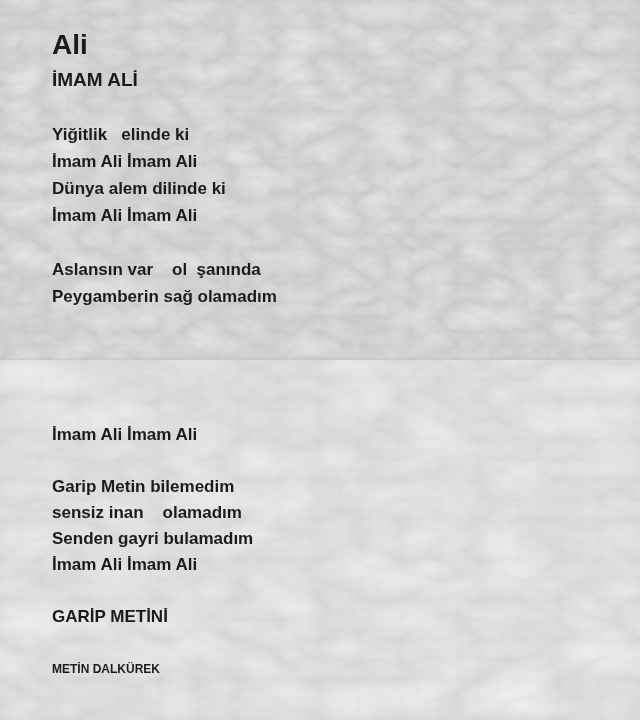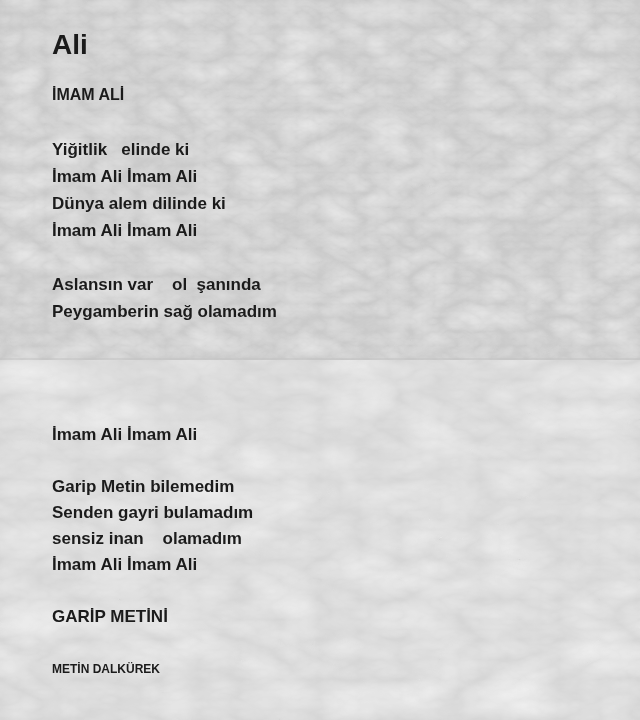--- a/index.html
+++ b/index.html
@@ -40,22 +40,22 @@
     left: 52px;
     top: 406px;
   }
   h1.title {
     margin: 0;
     font-size: 28px;
     line-height: 32px;
     font-weight: bold;
   }
   .subtitle {
-    margin-top: 22px;
-    font-size: 16px;
+    margin-top: 7px;
+    font-size: 19px;
     line-height: 24px;
     white-space: pre;
   }
   .line {
     font-size: 17px;
     line-height: 27px;
     white-space: pre;
   }
   .block-bottom .line {
     line-height: 26px;
@@ -114,22 +114,22 @@
       <div class="line">Aslansın var    ol  şanında</div>
       <div class="line">Peygamberin sağ olamadım</div>
     </div>
   </section>
 
   <section class="block-bottom">
     <div class="line">İmam Ali İmam Ali</div>
 
     <div class="stanza stanza-3">
       <div class="line">Garip Metin bilemedim</div>
+      <div class="line">sensiz inan    olamadım</div>
       <div class="line">Senden gayri bulamadım</div>
-      <div class="line">sensiz inan    olamadım</div>
       <div class="line">İmam Ali İmam Ali</div>
     </div>
 
     <div class="signature-title">GARİP METİNİ</div>
     <div class="author-name">METİN DALKÜREK</div>
   </section>
 
 </main>
 
 </body></html>

